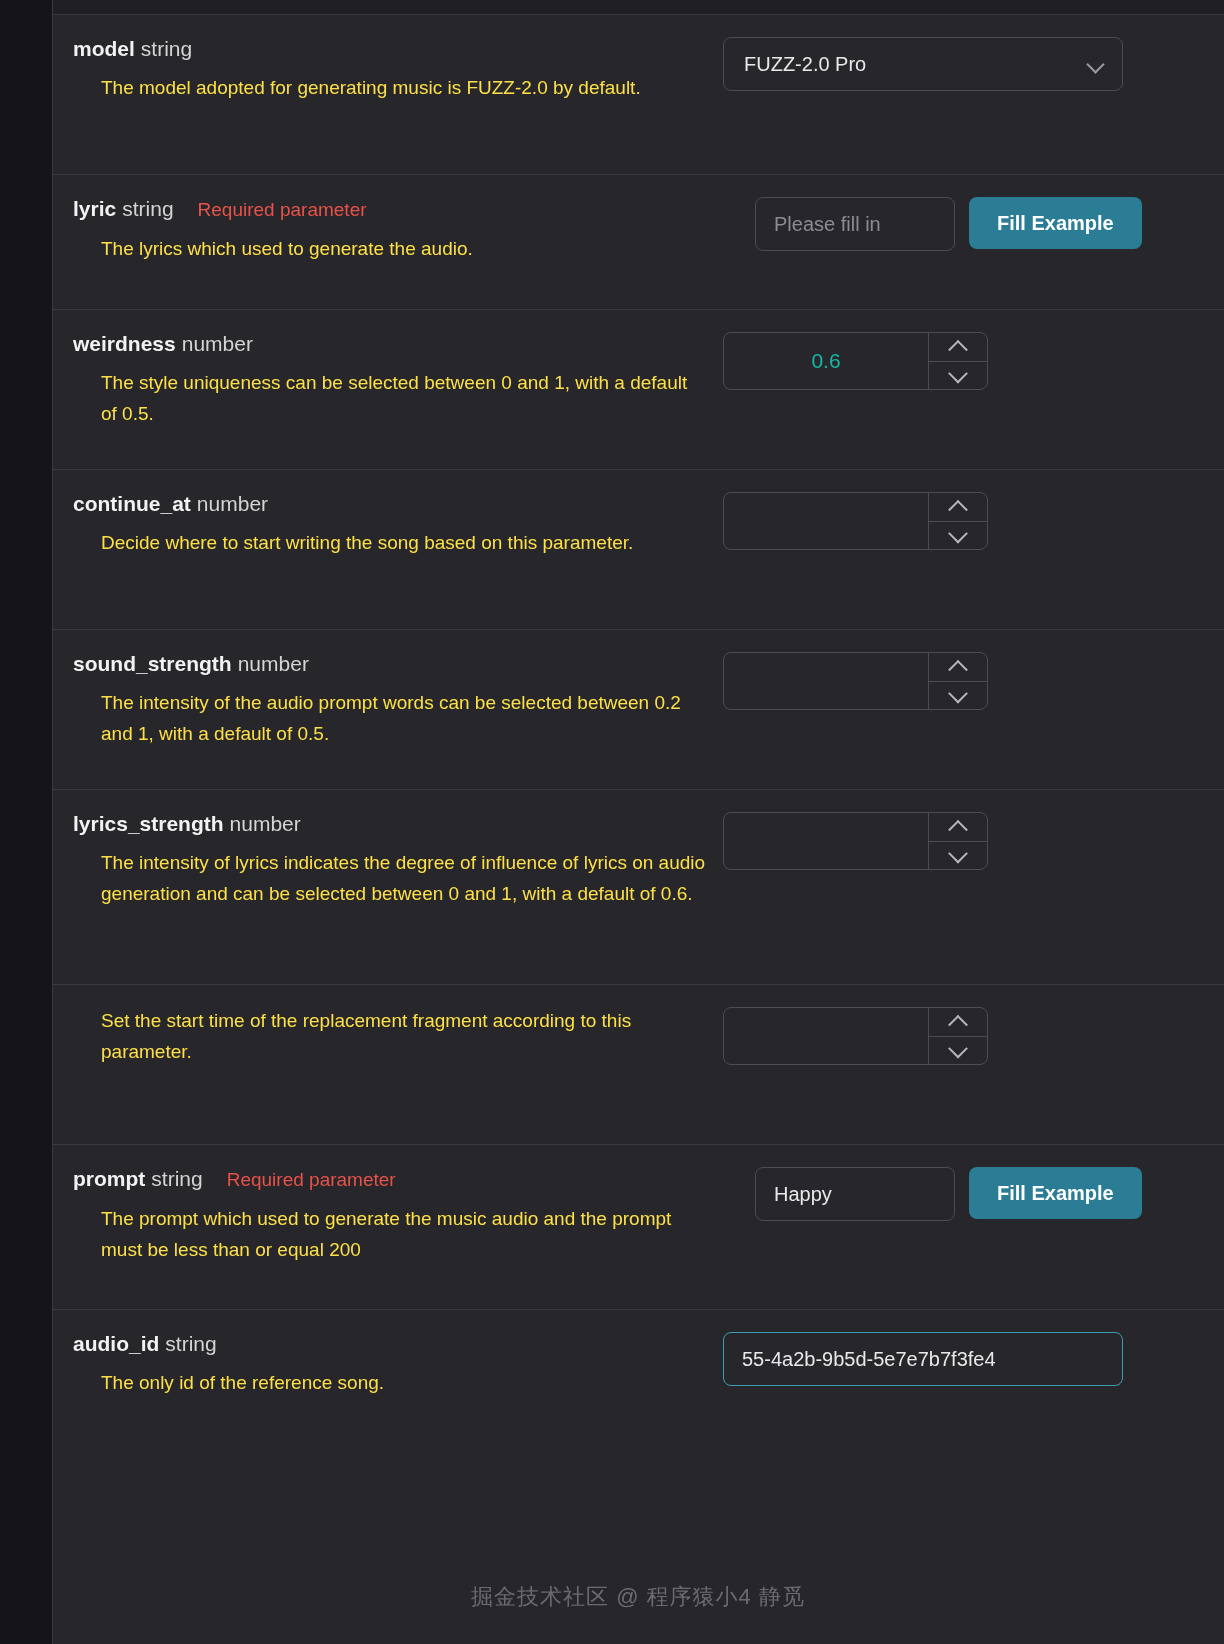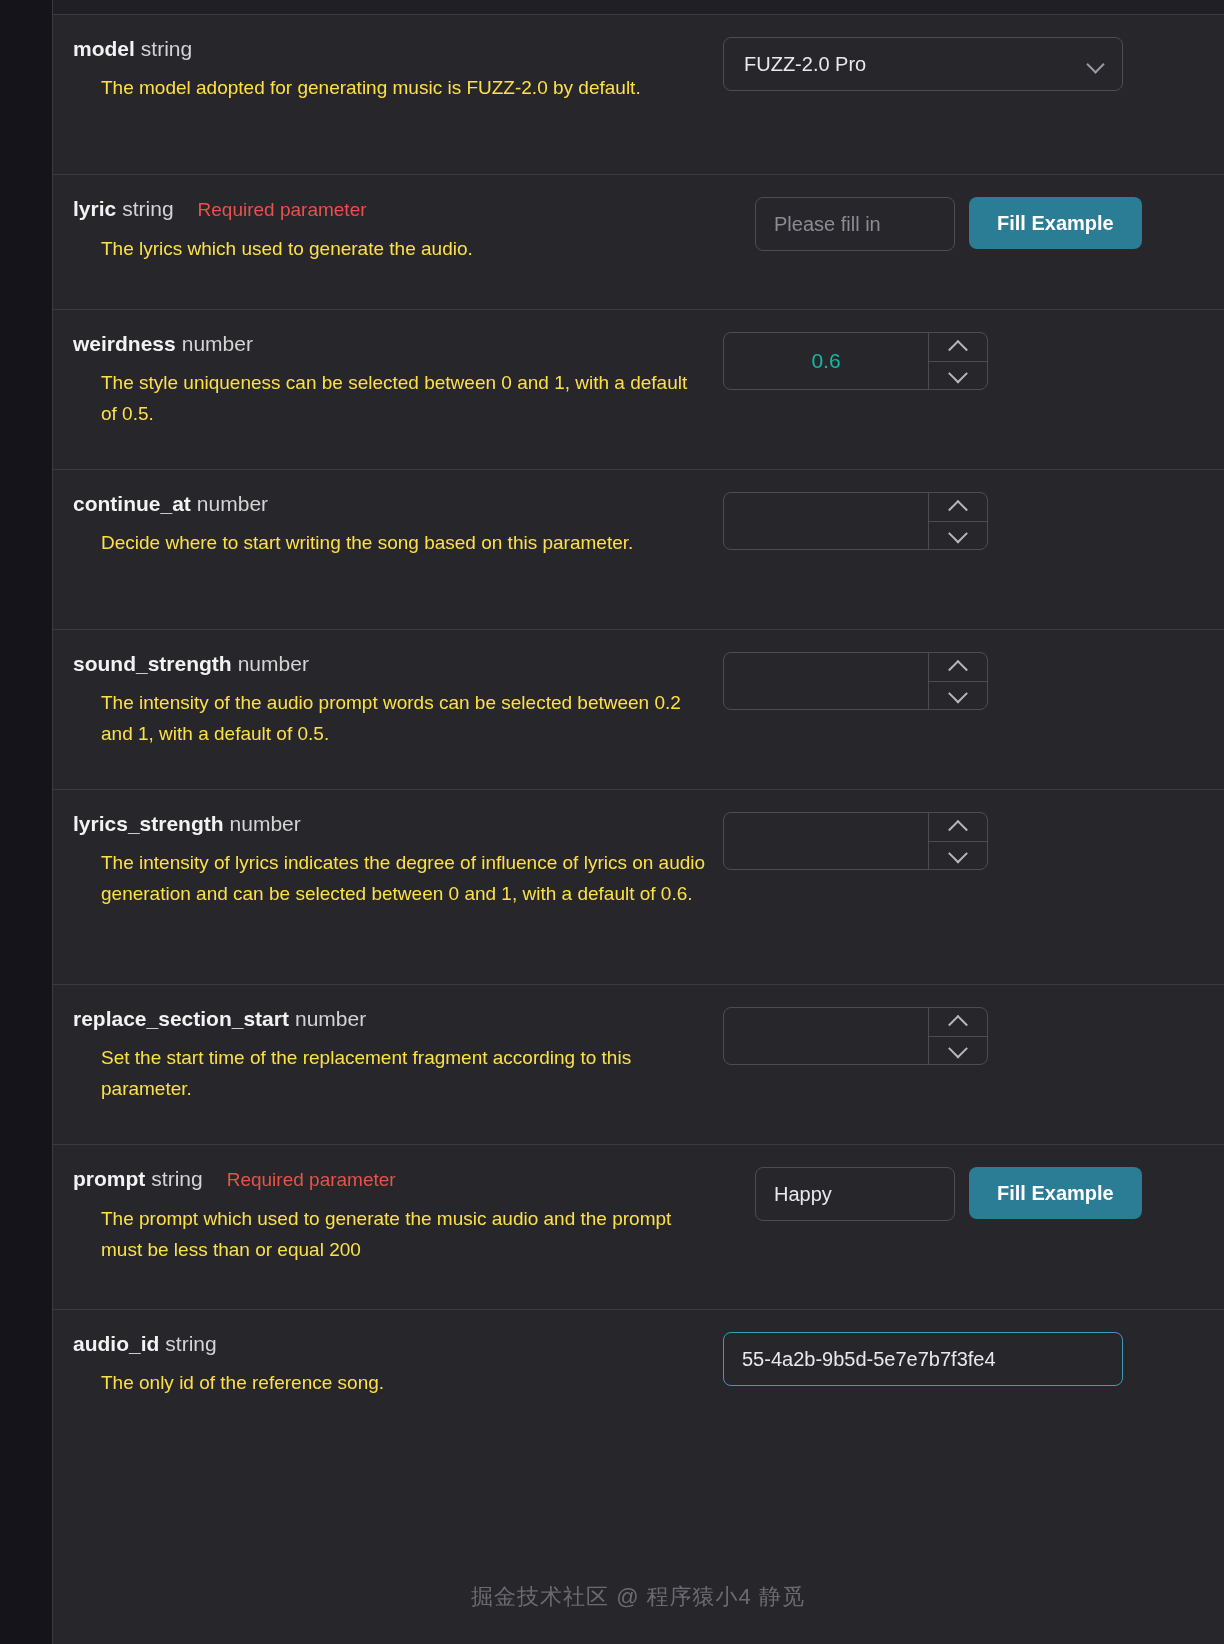--- a/index.html
+++ b/index.html
@@ -362,23 +362,20 @@
             <div class="spin-btn down">
                 <i></i>
               </div>
           </div>
         </div>
       </div>
     </div>
 
     <div class="param-row" style="min-height:160px">
       <div class="param-left">
-        <div class="param-title">
-          <span class="pname">replace_section_start</span><span class="ptype">number</span>
-        </div>
         <div class="param-desc">Set the start time of the replacement fragment according to this parameter.</div>
       </div>
       <div class="param-right">
         <div class="number-input">
           <div class="number-value"></div>
           <div class="spinner">
             <div class="spin-btn up">
                 <i></i>
               </div>
             <div class="spin-btn down">

